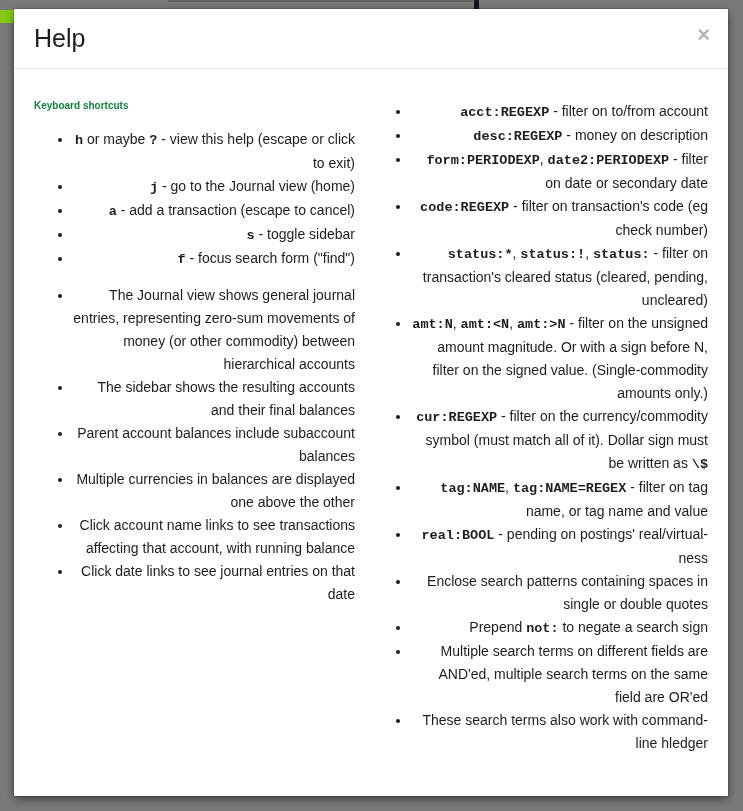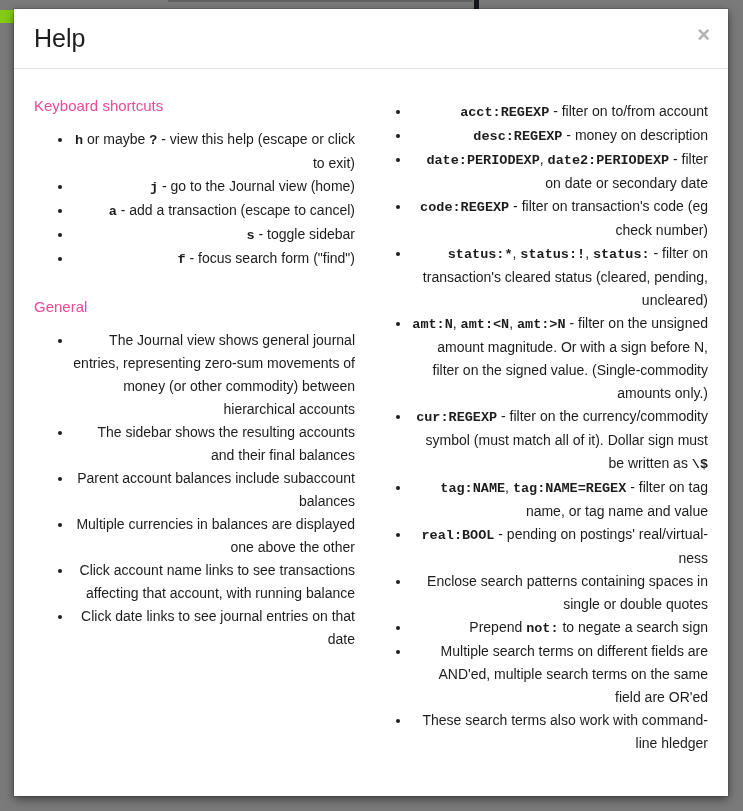--- a/index.html
+++ b/index.html
@@ -48,21 +48,21 @@
     font-family:"Liberation Sans",sans-serif;
   }
   .modal-body{
     padding:18px 20px 20px 20px;
     display:flex;align-items:flex-start;
   }
   .col{width:50%;box-sizing:border-box;}
   .col-left{padding-right:16px;}
   .col-right{padding-left:1px;}
   .sec-heading{
-    font-size:15px;font-weight:400;color:#ec4899;line-height:18px;
+    font-size:10px;font-weight:700;color:#15803d;line-height:18px;
     margin:27px 0 0 0;
   }
   .sec-heading:first-child{margin-top:10px;}
   ul.sec-list{
     margin:13px 0 0 0;padding:0 0 0 39px;
     list-style:disc outside;
   }
   ul.sec-list li{
     font-size:14px;line-height:23px;color:#1d1d1d;text-align:right;
   }
@@ -90,35 +90,34 @@
   <div class="modal-body">
     <div class="col col-left">
         <div class="sec-heading">Keyboard shortcuts</div>
         <ul class="sec-list">
           <li><code class="tok">h</code><span> or maybe </span><code class="tok">?</code><span> - view this help (escape or click to exit)</span></li>
           <li><code class="tok">j</code><span> - go to the Journal view (home)</span></li>
           <li><code class="tok">a</code><span> - add a transaction (escape to cancel)</span></li>
           <li><code class="tok">s</code><span> - toggle sidebar</span></li>
           <li><code class="tok">f</code><span> - focus search form ("find")</span></li>
         </ul>
-        <div class="sec-heading">General</div>
         <ul class="sec-list">
           <li><span>The Journal view shows general journal entries, representing zero-sum movements of money (or other commodity) between hierarchical accounts</span></li>
           <li><span>The sidebar shows the resulting accounts and their final balances</span></li>
           <li><span>Parent account balances include subaccount balances</span></li>
           <li><span>Multiple currencies in balances are displayed one above the other</span></li>
           <li><span>Click account name links to see transactions affecting that account, with running balance</span></li>
           <li><span>Click date links to see journal entries on that date</span></li>
         </ul>
       </div>
     <div class="col col-right">
         <ul class="sec-list">
           <li><code class="tok">acct:REGEXP</code><span> - filter on to/from account</span></li>
           <li><code class="tok">desc:REGEXP</code><span> - money on description</span></li>
-          <li><code class="tok">date:PERIODEXP</code><span>, </span><code class="tok">date2:PERIODEXP</code><span> - filter on date or secondary date</span></li>
+          <li><code class="tok">form:PERIODEXP</code><span>, </span><code class="tok">date2:PERIODEXP</code><span> - filter on date or secondary date</span></li>
           <li><code class="tok">code:REGEXP</code><span> - filter on transaction's code (eg check number)</span></li>
           <li><code class="tok">status:*</code><span>, </span><code class="tok">status:!</code><span>, </span><code class="tok">status:</code><span> - filter on transaction's cleared status (cleared, pending, uncleared)</span></li>
           <li><code class="tok">amt:N</code><span>, </span><code class="tok">amt:&lt;N</code><span>, </span><code class="tok">amt:&gt;N</code><span> - filter on the unsigned amount magnitude. Or with a sign before N, filter on the signed value. (Single-commodity amounts only.)</span></li>
           <li><code class="tok">cur:REGEXP</code><span> - filter on the currency/commodity symbol (must match all of it). Dollar sign must be written as </span><code class="tok">\$</code></li>
           <li><code class="tok">tag:NAME</code><span>, </span><code class="tok">tag:NAME=REGEX</code><span> - filter on tag name, or tag name and value</span></li>
           <li><code class="tok">real:BOOL</code><span> - pending on postings' real/virtual-ness</span></li>
           <li><span>Enclose search patterns containing spaces in single or double quotes</span></li>
           <li><span>Prepend </span><code class="tok">not:</code><span> to negate a search sign</span></li>
           <li><span>Multiple search terms on different fields are AND'ed, multiple search terms on the same field are OR'ed</span></li>
           <li><span>These search terms also work with command-line hledger</span></li>

